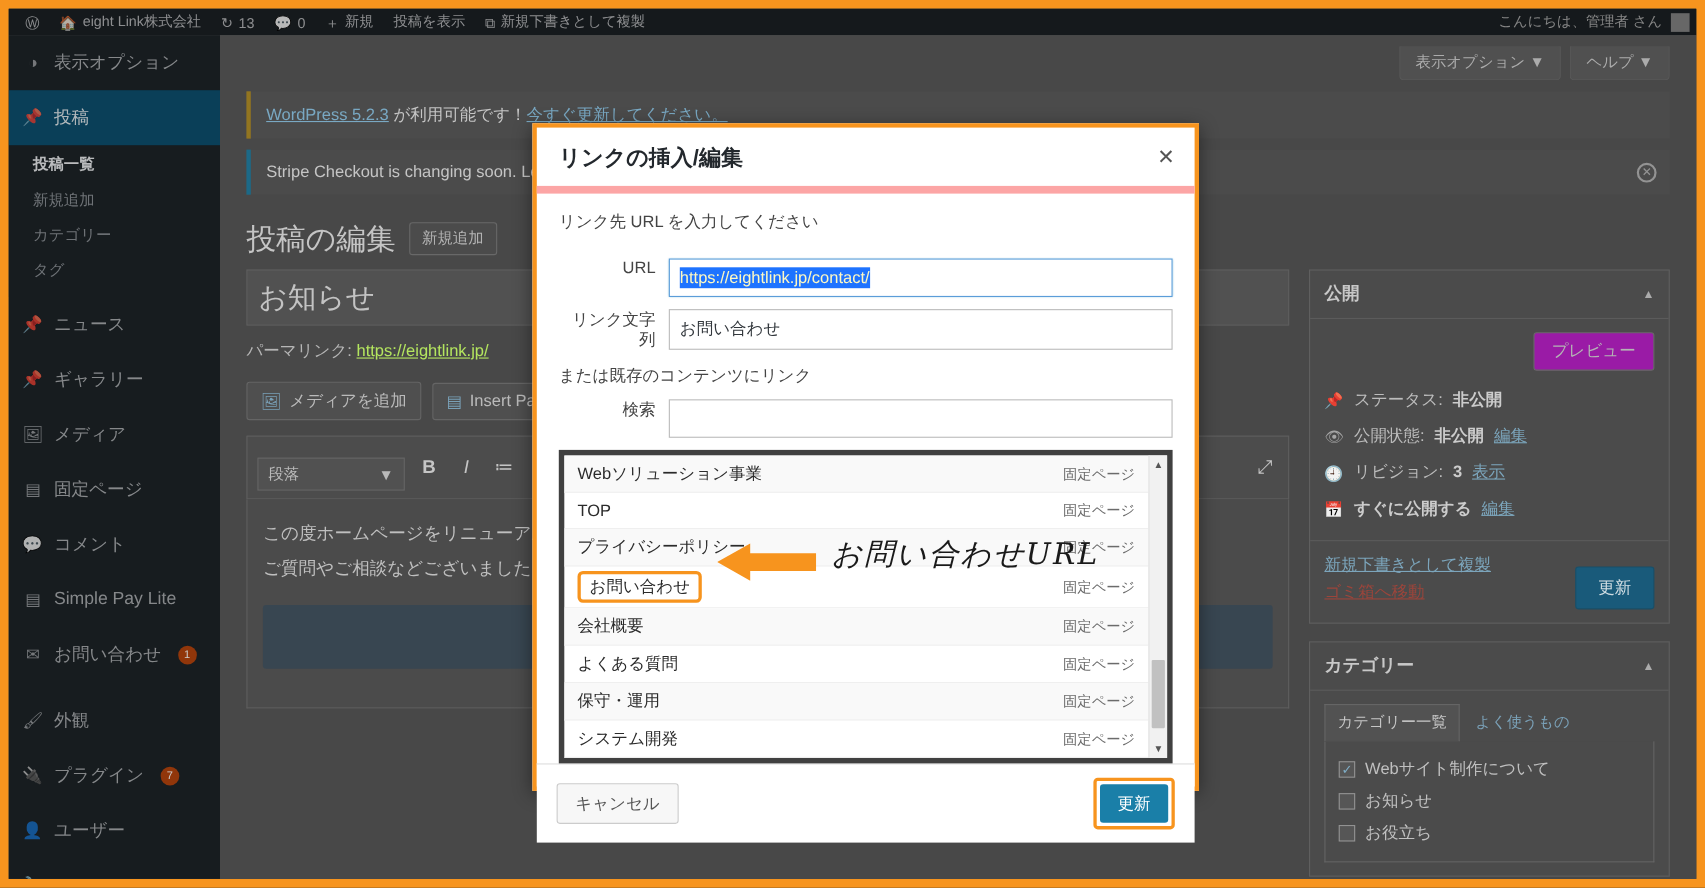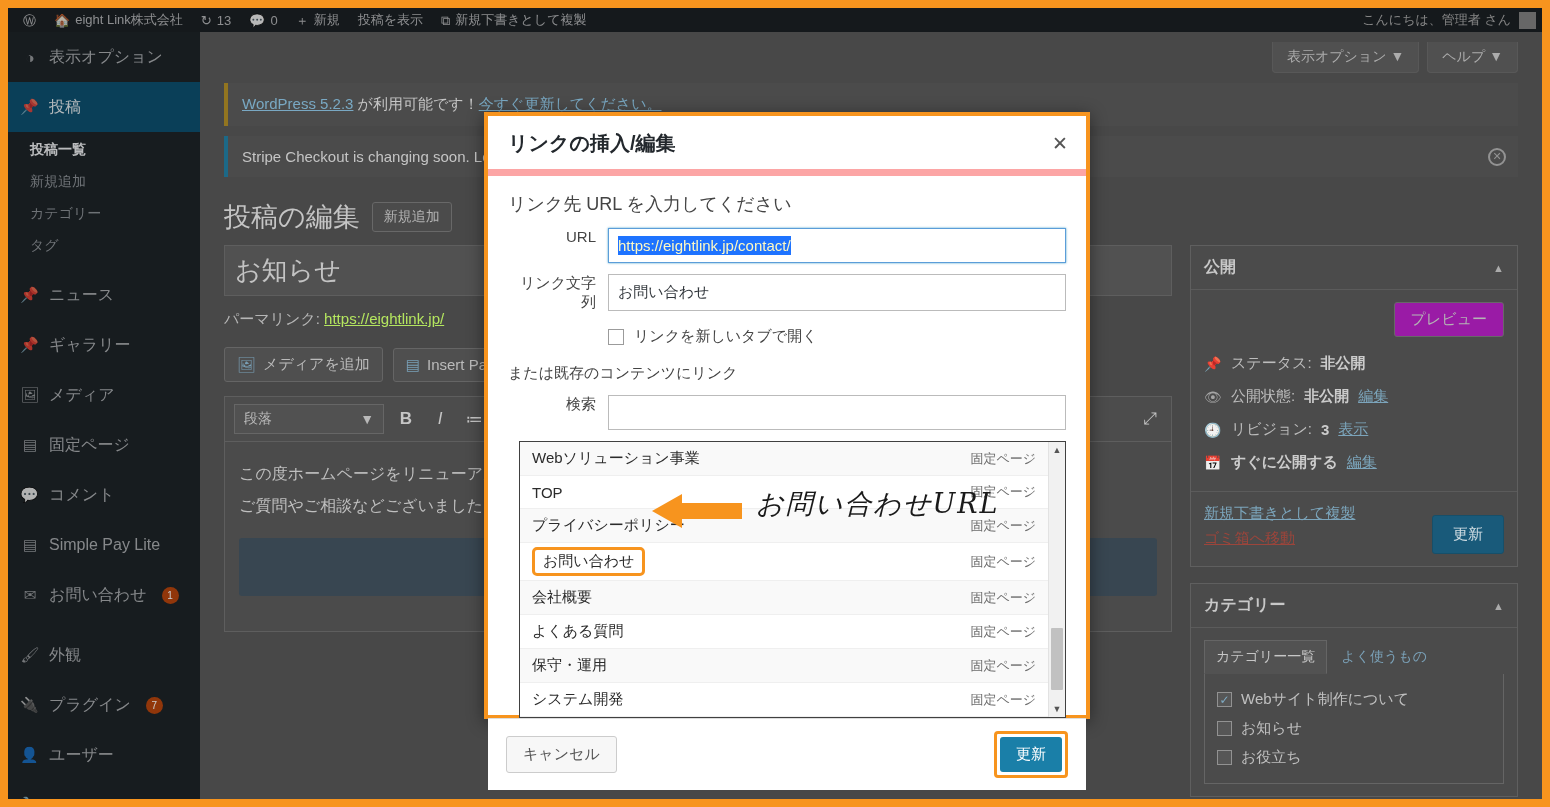--- a/index.html
+++ b/index.html
@@ -137,22 +137,22 @@
     color: #c4c4c4; font-size: 15px; padding: 7px 12px; white-space: nowrap;
   }
   .btn-grey .ins-ico { color: #7fa8c0; }
 
   .mce-toolbar {
     margin-top: 14px; background: #505050; border: 1px solid #636363;
     display: flex; align-items: center; gap: 10px; padding: 7px 9px;
   }
   .mce-select {
     background: #555; border: 1px solid #6b6b6b; color: #c3c3c3;
-    font-size: 14px; padding: 5px 9px; width: 150px;
-    display: flex; justify-content: space-between; align-items: center;
+    font-size: 14px; padding: 5px 9px; width: 134px;
+    display: flex; justify-content: space-between; align-items: center; margin-top: 12px;
   }
   .mce-btn { color: #cfcfcf; font-size: 17px; width: 24px; text-align: center; }
   .mce-right { margin-left: auto; display: flex; gap: 8px; }
 
   .mce-body {
     background: #4f4f4f; border: 1px solid #636363; border-top: none;
     padding: 16px 14px; color: #c9c9c9; font-size: 16px; line-height: 2.0;
     min-height: 190px;
   }
   .cta-btn {
@@ -222,41 +222,41 @@
     display: flex; flex-direction: column;
   }
   #modal-head {
     display: flex; align-items: center; justify-content: space-between;
     padding: 14px 18px 12px 20px; border-bottom: 7px solid #fca5a5;
   }
   #modal-head h1 { font-size: 20px; color: #23282d; font-weight: bold; }
   #modal-close { font-size: 19px; color: #555; line-height: 1; }
 
   #modal-body { padding: 16px 20px 0 20px; flex: 1; display: flex; flex-direction: column; }
-  .m-legend { font-size: 18px; color: #444; margin-bottom: 12px; }
+  .m-legend { font-size: 15px; color: #444; margin-bottom: 24px; }
   .m-field { display: flex; align-items: flex-start; gap: 12px; margin-bottom: 11px; }
   .m-label { width: 88px; text-align: right; font-size: 15px; color: #444; flex: none; }
   .m-input {
     flex: 1; border: 1px solid #bbb; padding: 8px 9px; font-size: 15px;
     color: #32373c; background: #fff;
   }
   .m-input.focused {
     border-color: #5b9dd9; box-shadow: 0 0 2px rgba(30,140,190,.8);
   }
   .m-input .sel {
     background: #1e73ff; color: #fef9c3; padding: 1px 0;
   }
   .m-check { display: flex; align-items: center; gap: 10px; margin: 4px 0 16px 100px; }
   .m-check .box16 { width: 16px; height: 16px; border: 1px solid #9b9b9b; background: #fff; }
   .m-check span { font-size: 15px; color: #444; }
   .m-sub { font-size: 15px; color: #444; margin: 2px 0 12px 0; }
 
   #m-list-wrap {
-    border: 1px solid #404040; background: #fff; position: relative;
-    flex: 1; display: flex; min-height: 0; margin-bottom: 0; margin-left: 11px;
+    border: 5px solid #404040; background: #fff; position: relative;
+    flex: 1; display: flex; min-height: 0; margin-bottom: 0;
   }
   #m-list { flex: 1; overflow: hidden; }
   .m-row {
     display: flex; align-items: center; justify-content: space-between;
     padding: 7px 12px; font-size: 15px; color: #2b2b2b;
     border-bottom: 1px solid #efefef;
   }
   .m-row:nth-child(odd) { background: #f9f9f9; }
   .m-row .m-type { font-size: 13px; color: #6b6b6b; }
   .m-row .m-title.boxed {
@@ -570,24 +570,20 @@
         <div class="m-input focused">
           <span class="sel">https://eightlink.jp/contact/</span>
         </div>
       </div>
 
       <div class="m-field">
         <div class="m-label">リンク文字列</div>
         <div class="m-input">お問い合わせ</div>
       </div>
 
-      <div class="m-check">
-        <span class="box16"></span>
-        <span>リンクを新しいタブで開く</span>
-      </div>
 
       <div class="m-sub">または既存のコンテンツにリンク</div>
 
       <div class="m-field">
         <div class="m-label">検索</div>
         <input class="m-input" placeholder="" style="">
       </div>
 
       <div id="m-list-wrap">
         <div id="m-list">

